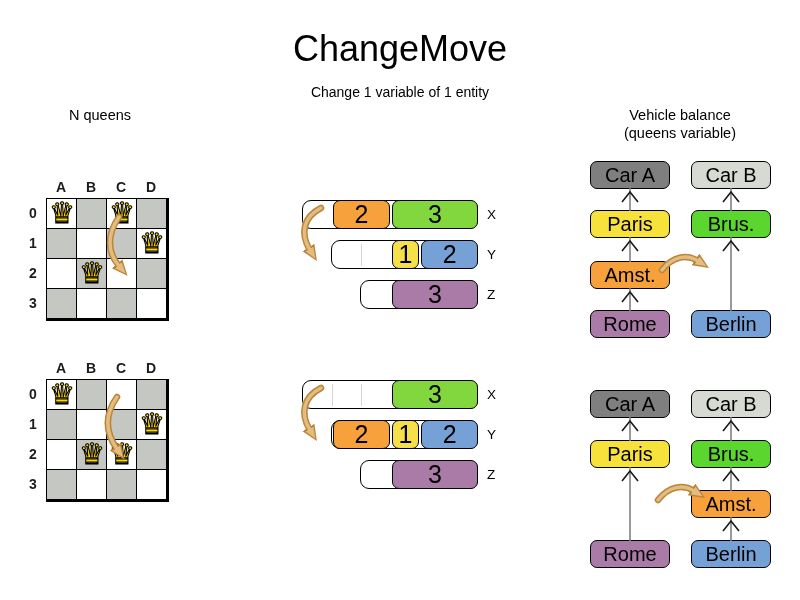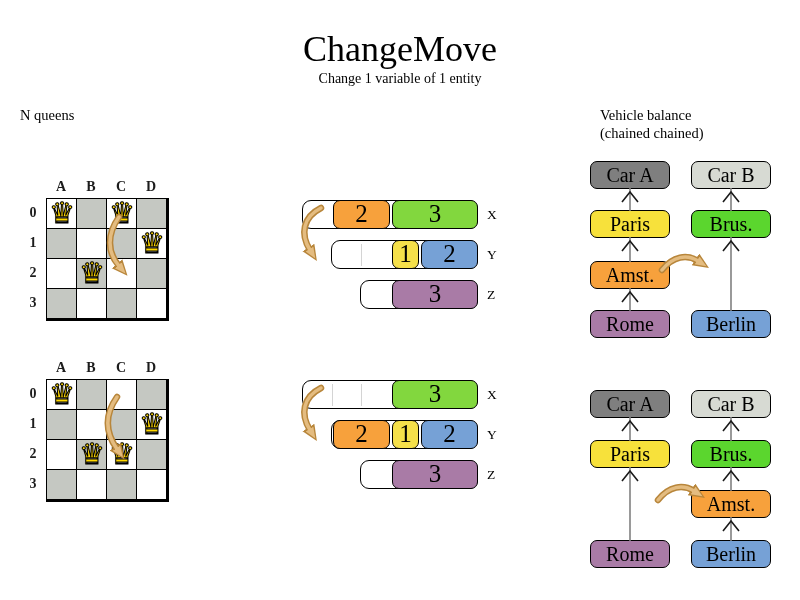--- a/index.html
+++ b/index.html
@@ -1,22 +1,22 @@
 <!DOCTYPE html>
 <html><head>
 <meta charset="utf-8">
 <style>
   html,body{margin:0;padding:0;background:#fff;}
   #stage{position:relative;width:800px;height:600px;background:#ffffff;overflow:hidden;
-         font-family:Liberation Serif, serif;color:#000;}
+         font-family:Liberation Sans, sans-serif;color:#000;}
   .abs{position:absolute;}
   .title{position:absolute;left:0;top:28px;width:800px;text-align:center;
          font-size:36px;font-weight:400;letter-spacing:0px;}
-  .subtitle{position:absolute;left:0;top:71px;width:800px;text-align:center;font-size:14px;}
-  .col-header{position:absolute;top:106px;width:160px;font-size:14.5px;line-height:18px;}
+  .subtitle{position:absolute;left:0;top:84px;width:800px;text-align:center;font-size:14px;}
+  .col-header{position:absolute;top:106px;width:160px;text-align:center;font-size:14.5px;line-height:18px;}
   #h-nq{left:20px;}
   #h-cb{left:320px;}
   #h-vr{left:600px;}
 
   
   .board{position:absolute;width:121px;height:121px;background:#000;border:1px solid #000;
          display:grid;grid-template-columns:repeat(4,29px);grid-template-rows:repeat(4,29px);gap:1px;}
   .cell-light{background:#ffffff;}
   .cell-dark{background:#c5c8c2;}
   .board-col-header{position:absolute;width:30px;text-align:center;font-size:14px;font-weight:700;color:#1c1c1c;}
@@ -43,21 +43,21 @@
 </head>
 <body>
 
 <div id="stage">
   <div class="title">ChangeMove</div>
   <div class="subtitle">Change 1 variable of 1 entity</div>
 
   <div class="col-header" id="h-nq">N queens</div>
   <div class="col-header" id="h-vr">
     <span>Vehicle balance</span><br>
-    <span>(chained chained)</span>
+    <span>(queens variable)</span>
   </div>
 
   <svg id="overlay" width="800" height="600">
     <defs>
       <marker id="ah-dark" markerUnits="userSpaceOnUse" markerWidth="18" markerHeight="16" refX="3" refY="7" orient="auto">
         <path id="ah-dark-path" d="M0,0 L16,7 L0,14 Z" fill="#b8863b"></path>
       </marker>
       <marker id="ah-tan" markerUnits="userSpaceOnUse" markerWidth="14" markerHeight="11" refX="1" refY="4.5" orient="auto">
         <path id="ah-tan-path" d="M0,0 L11,4.5 L0,9 Z" fill="#e4bc80"></path>
       </marker>

